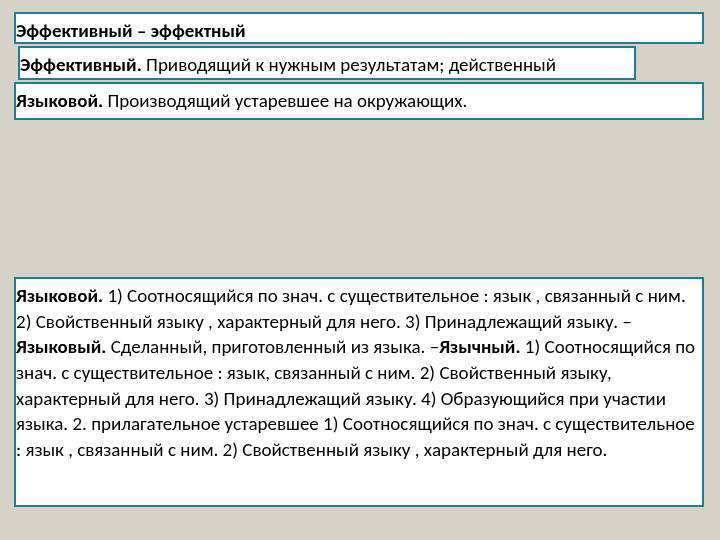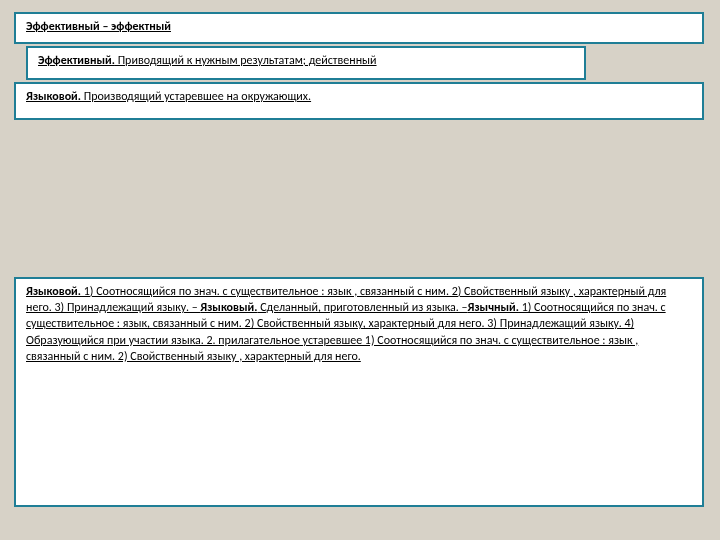--- a/index.html
+++ b/index.html
@@ -1,20 +1,20 @@
 <!DOCTYPE html>
 <html><head>
 <meta charset="utf-8">
 <style>
   html,body{margin:0;padding:0;width:720px;height:540px;background:#d7d2c7;font-family:Calibri,Arial,sans-serif;}
   .canvas{position:absolute;left:14px;top:12px;width:692px;height:516px;}
-  .box{position:absolute;background:#fff;border:2px solid #1f7e96;padding:4px 10px;box-sizing:border-box;font-size:12px;line-height:1.35;color:#000;text-decoration:underline;}
+  .box{position:absolute;background:#fff;border:2px solid #1f7e96;padding:4px 0;box-sizing:border-box;font-size:19px;line-height:1.35;color:#000;}
   .b1{left:0;top:0;width:690px;height:32px;}
   .b1 span{font-weight:700;}
-  .b2{left:12px;top:34px;width:560px;height:34px;}
+  .b2{left:4px;top:34px;width:618px;height:34px;}
   .b3{left:0;top:70px;width:690px;height:38px;}
   .b4{left:0;top:165px;width:340px;height:32px;}
   .b5{left:0;top:265px;width:690px;height:230px;}
   .bold{font-weight:700;}
 </style>
 </head>
 <body>
 
 <div class="canvas">
 

